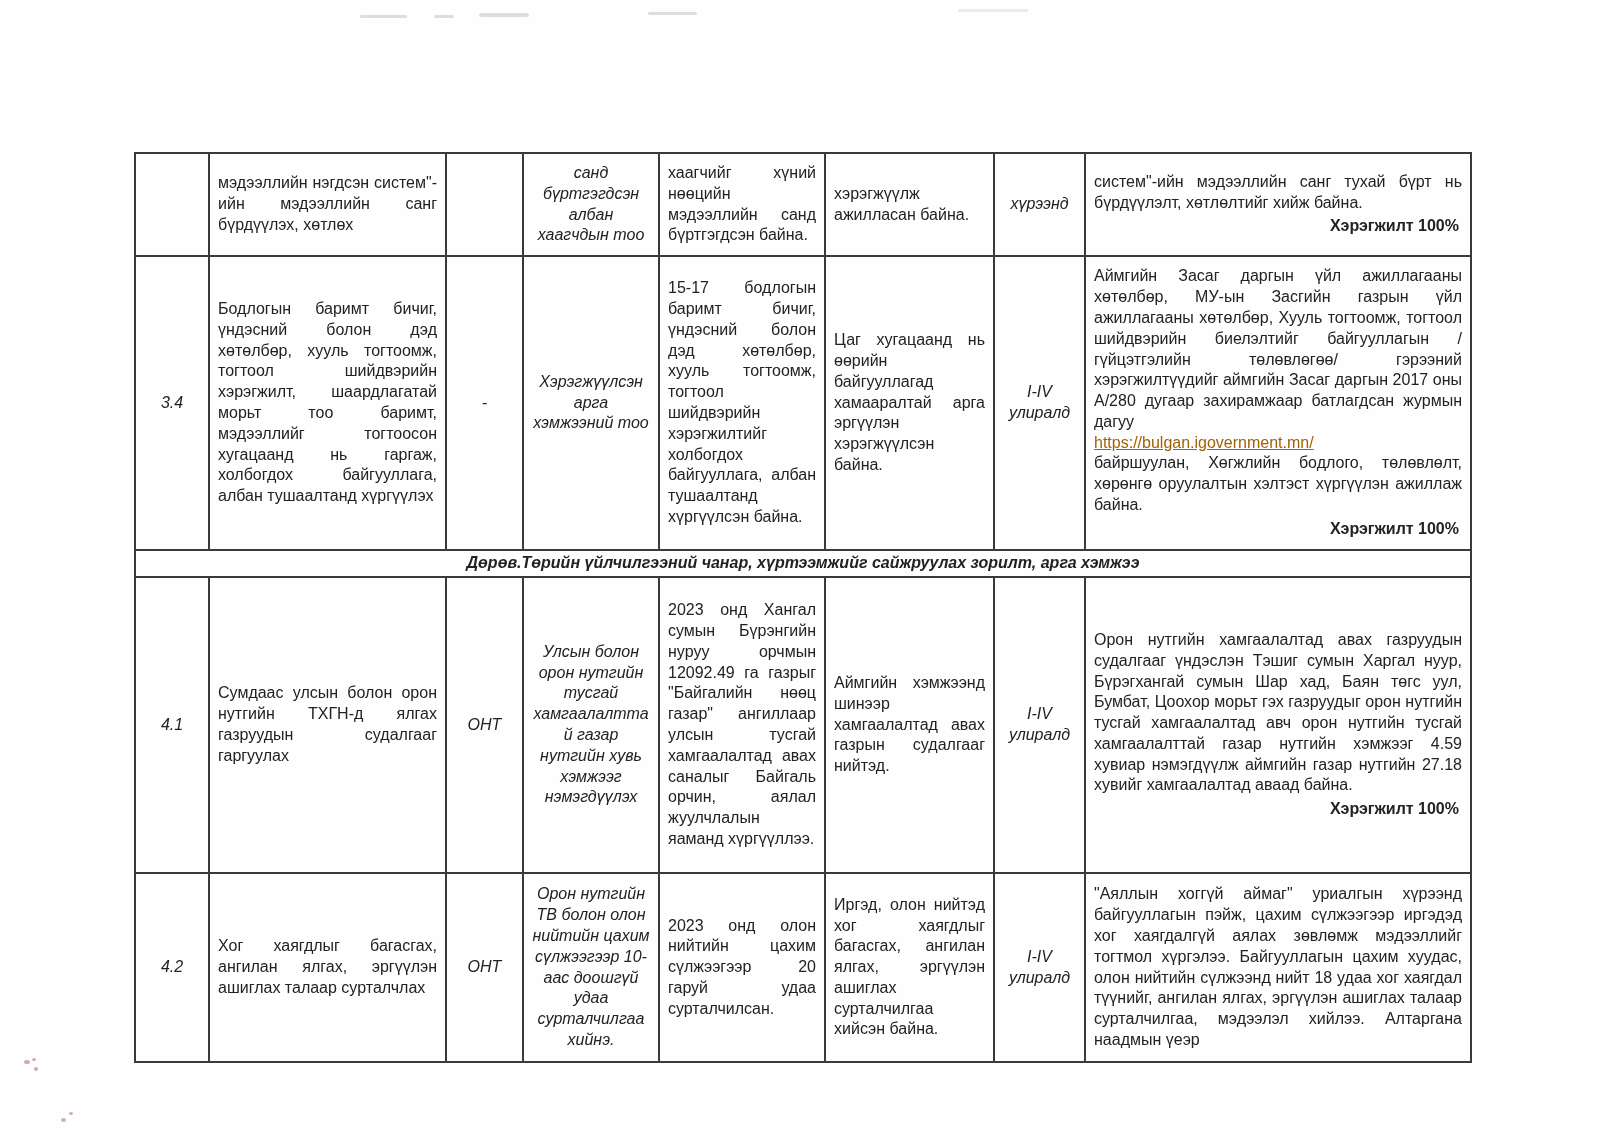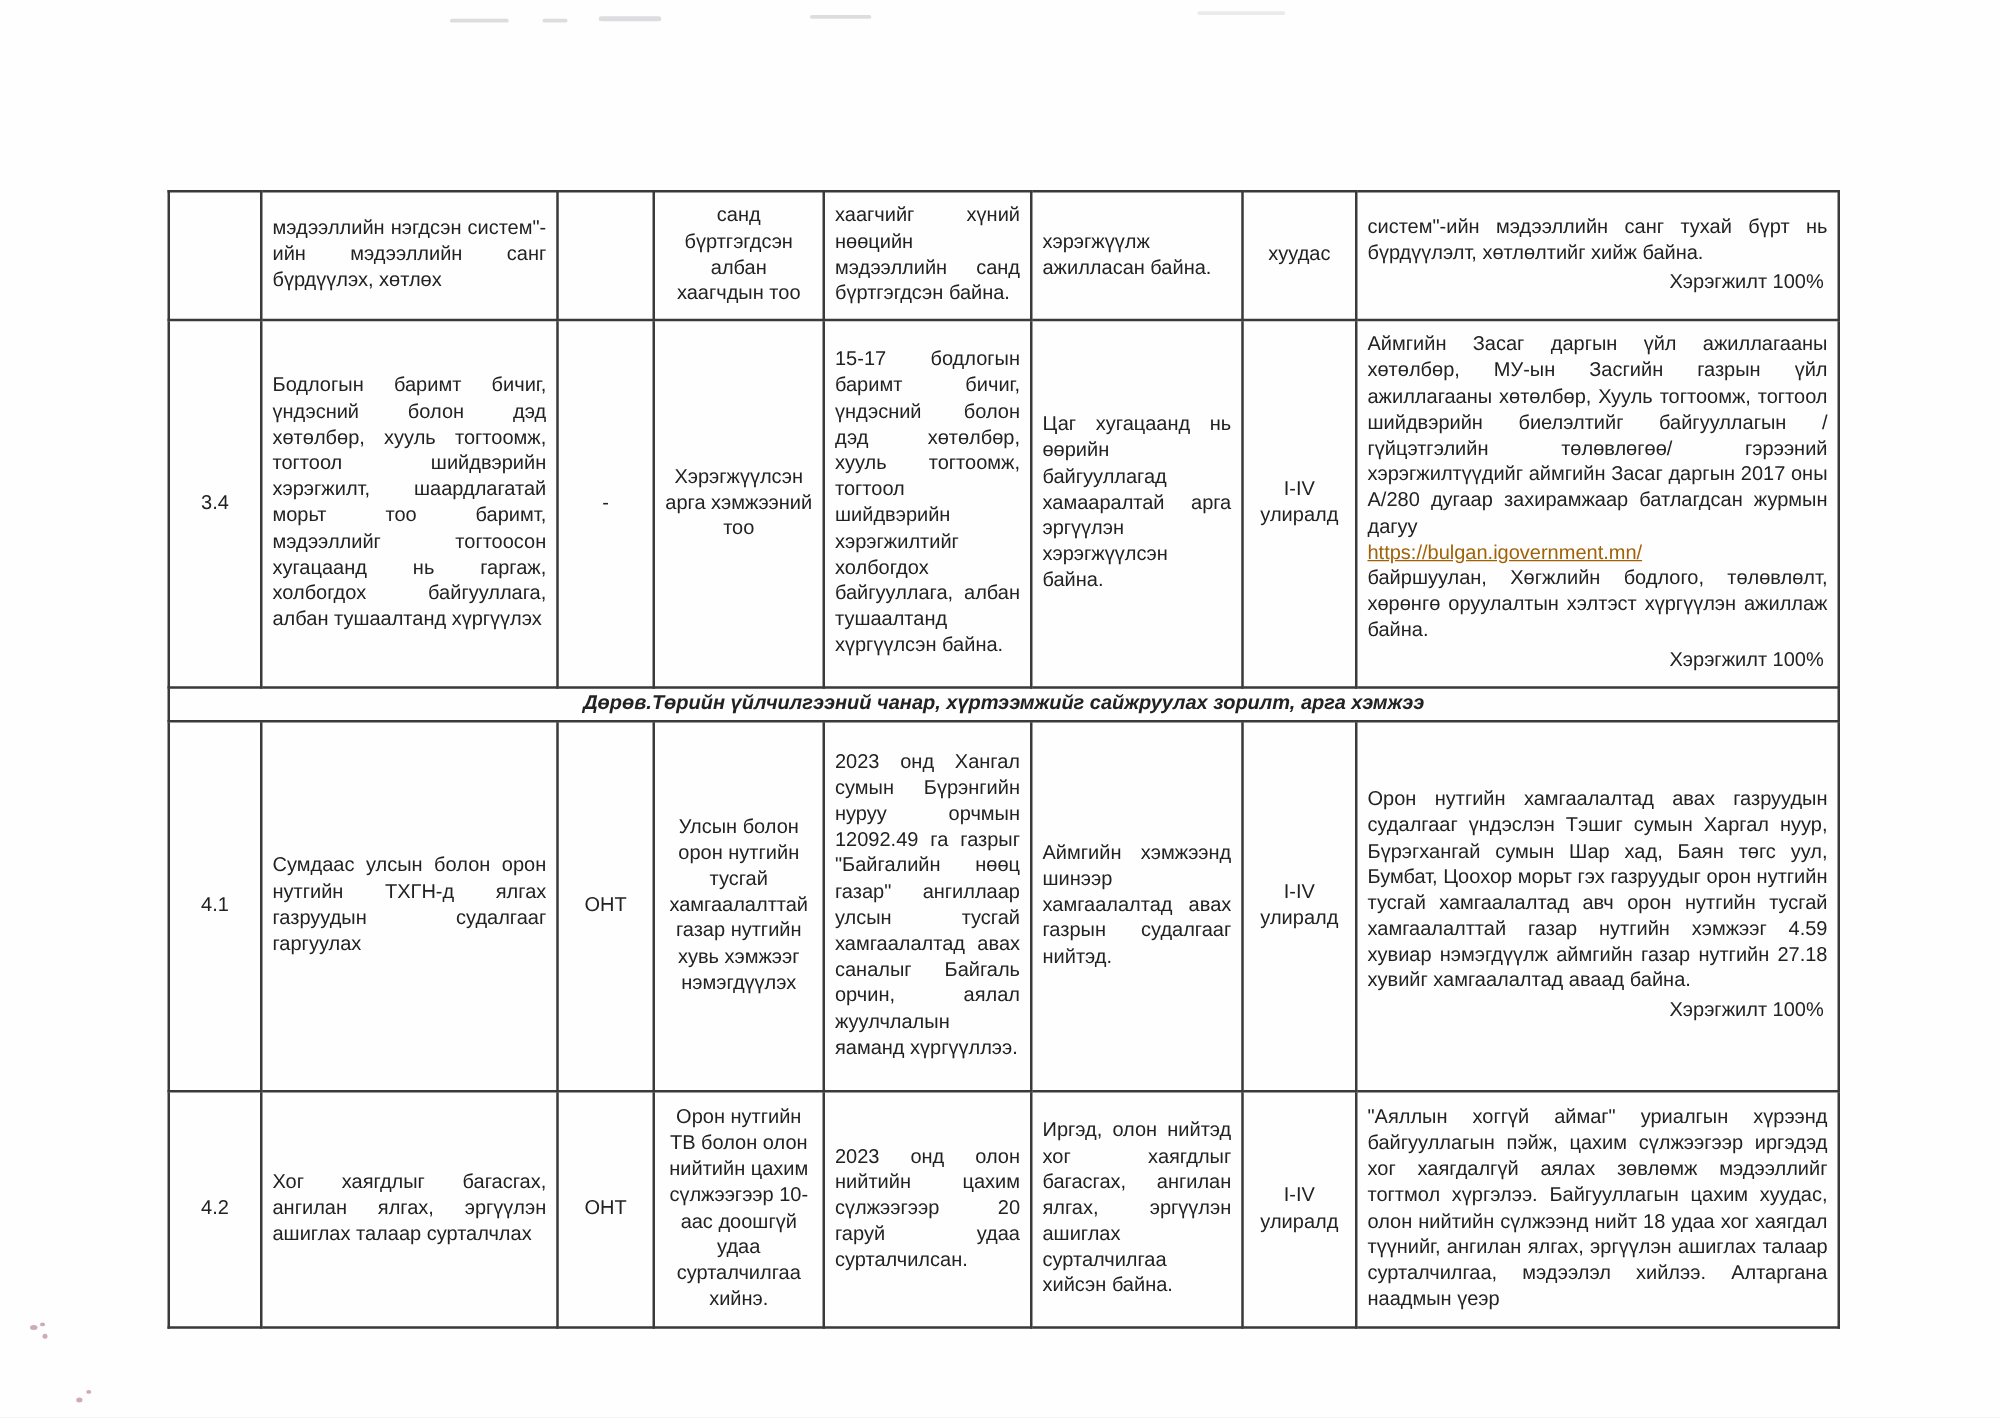--- a/index.html
+++ b/index.html
@@ -20,40 +20,40 @@
     font-size:16px;
     line-height:1.3;
   }
   table.report td{
     border:2px solid #3a3a3a;
     vertical-align:middle;
     padding:4px 8px;
     word-wrap:break-word;
   }
   td.top{vertical-align:top;}
-  td.ctr{text-align:center;}
+  td.ctr{text-align:center;font-style:italic;}
   td.just{text-align:justify;}
   td.c2{padding:6px 11px;}
   td.c8{padding:6px 13px;}
   td.c4,td.c7{padding:4px 5px;}
   tr.r0{height:103px;}
   tr.r1{height:294px;}
   tr.rh{height:27px;}
   tr.r2{height:296px;}
   tr.r3{height:189px;}
   tr.rh td{
     text-align:center;
     font-weight:bold;
     font-style:italic;
     padding:2px 18px;
     font-size:16px;
   }
   .just-block{text-align:justify;}
   .status{
-    font-weight:normal;
+    font-weight:bold;
     text-align:right;
     padding-right:3px;
     margin-top:3px;
   }
   .doc-link{
     color:#a16207;
     text-decoration:underline;
     display:block;
     text-align:left;
   }
@@ -91,21 +91,21 @@
     </colgroup>
     <tbody>
 
       <tr class="r0">
         <td class="c1 top ctr"></td>
         <td class="c2 top just">мэдээллийн нэгдсэн систем"-ийн мэдээллийн санг бүрдүүлэх, хөтлөх</td>
         <td class="c3 top ctr"></td>
         <td class="c4 top ctr">санд бүртгэгдсэн албан хаагчдын тоо</td>
         <td class="c5 top just">хаагчийг хүний нөөцийн мэдээллийн санд бүртгэгдсэн байна.</td>
         <td class="c6 top just">хэрэгжүүлж ажилласан байна.</td>
-        <td class="c7 top ctr">хуудас</td>
+        <td class="c7 top ctr">хүрээнд</td>
         <td class="c8 top">
           <div class="just-block">систем"-ийн мэдээллийн санг тухай бүрт нь бүрдүүлэлт, хөтлөлтийг хийж байна.</div>
           <div class="status">Хэрэгжилт 100%</div>
         </td>
       </tr>
 
       <tr class="r1">
         <td class="c1 ctr">3.4</td>
         <td class="c2 just">Бодлогын баримт бичиг, үндэсний болон дэд хөтөлбөр, хууль тогтоомж, тогтоол шийдвэрийн хэрэгжилт, шаардлагатай морьт тоо баримт, мэдээллийг тогтоосон хугацаанд нь гаргаж, холбогдох байгууллага, албан тушаалтанд хүргүүлэх</td>
         <td class="c3 ctr">-</td>

